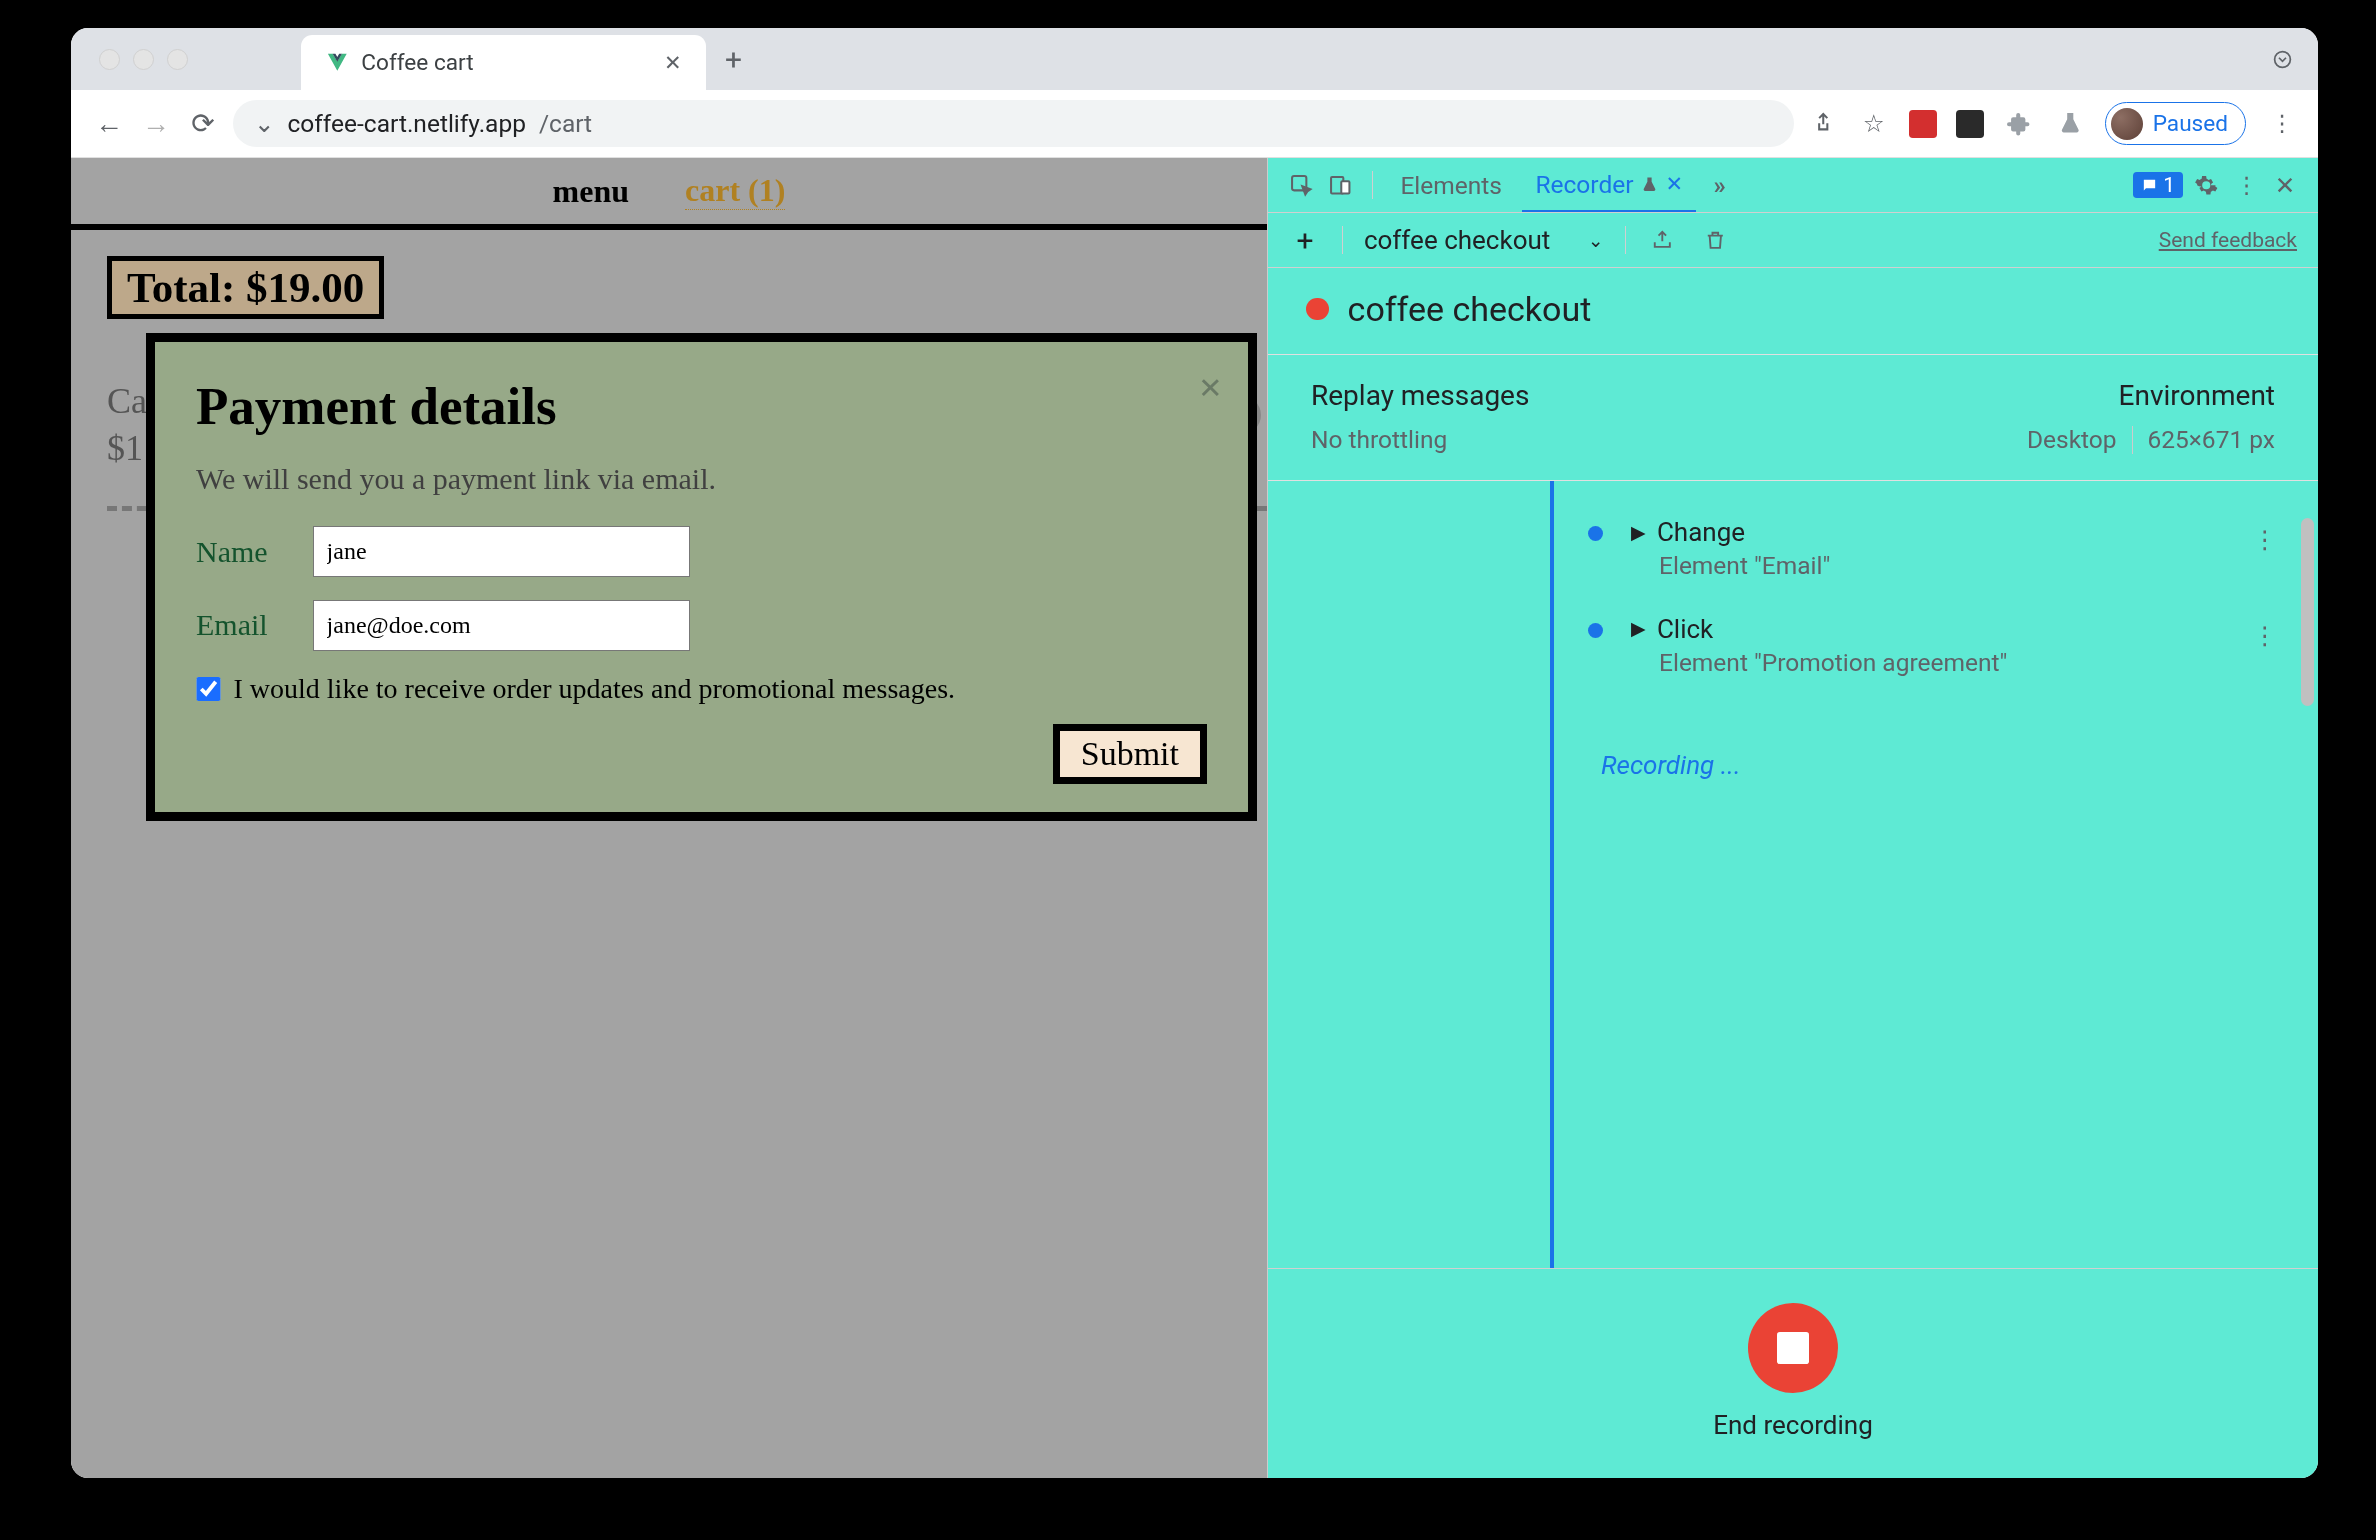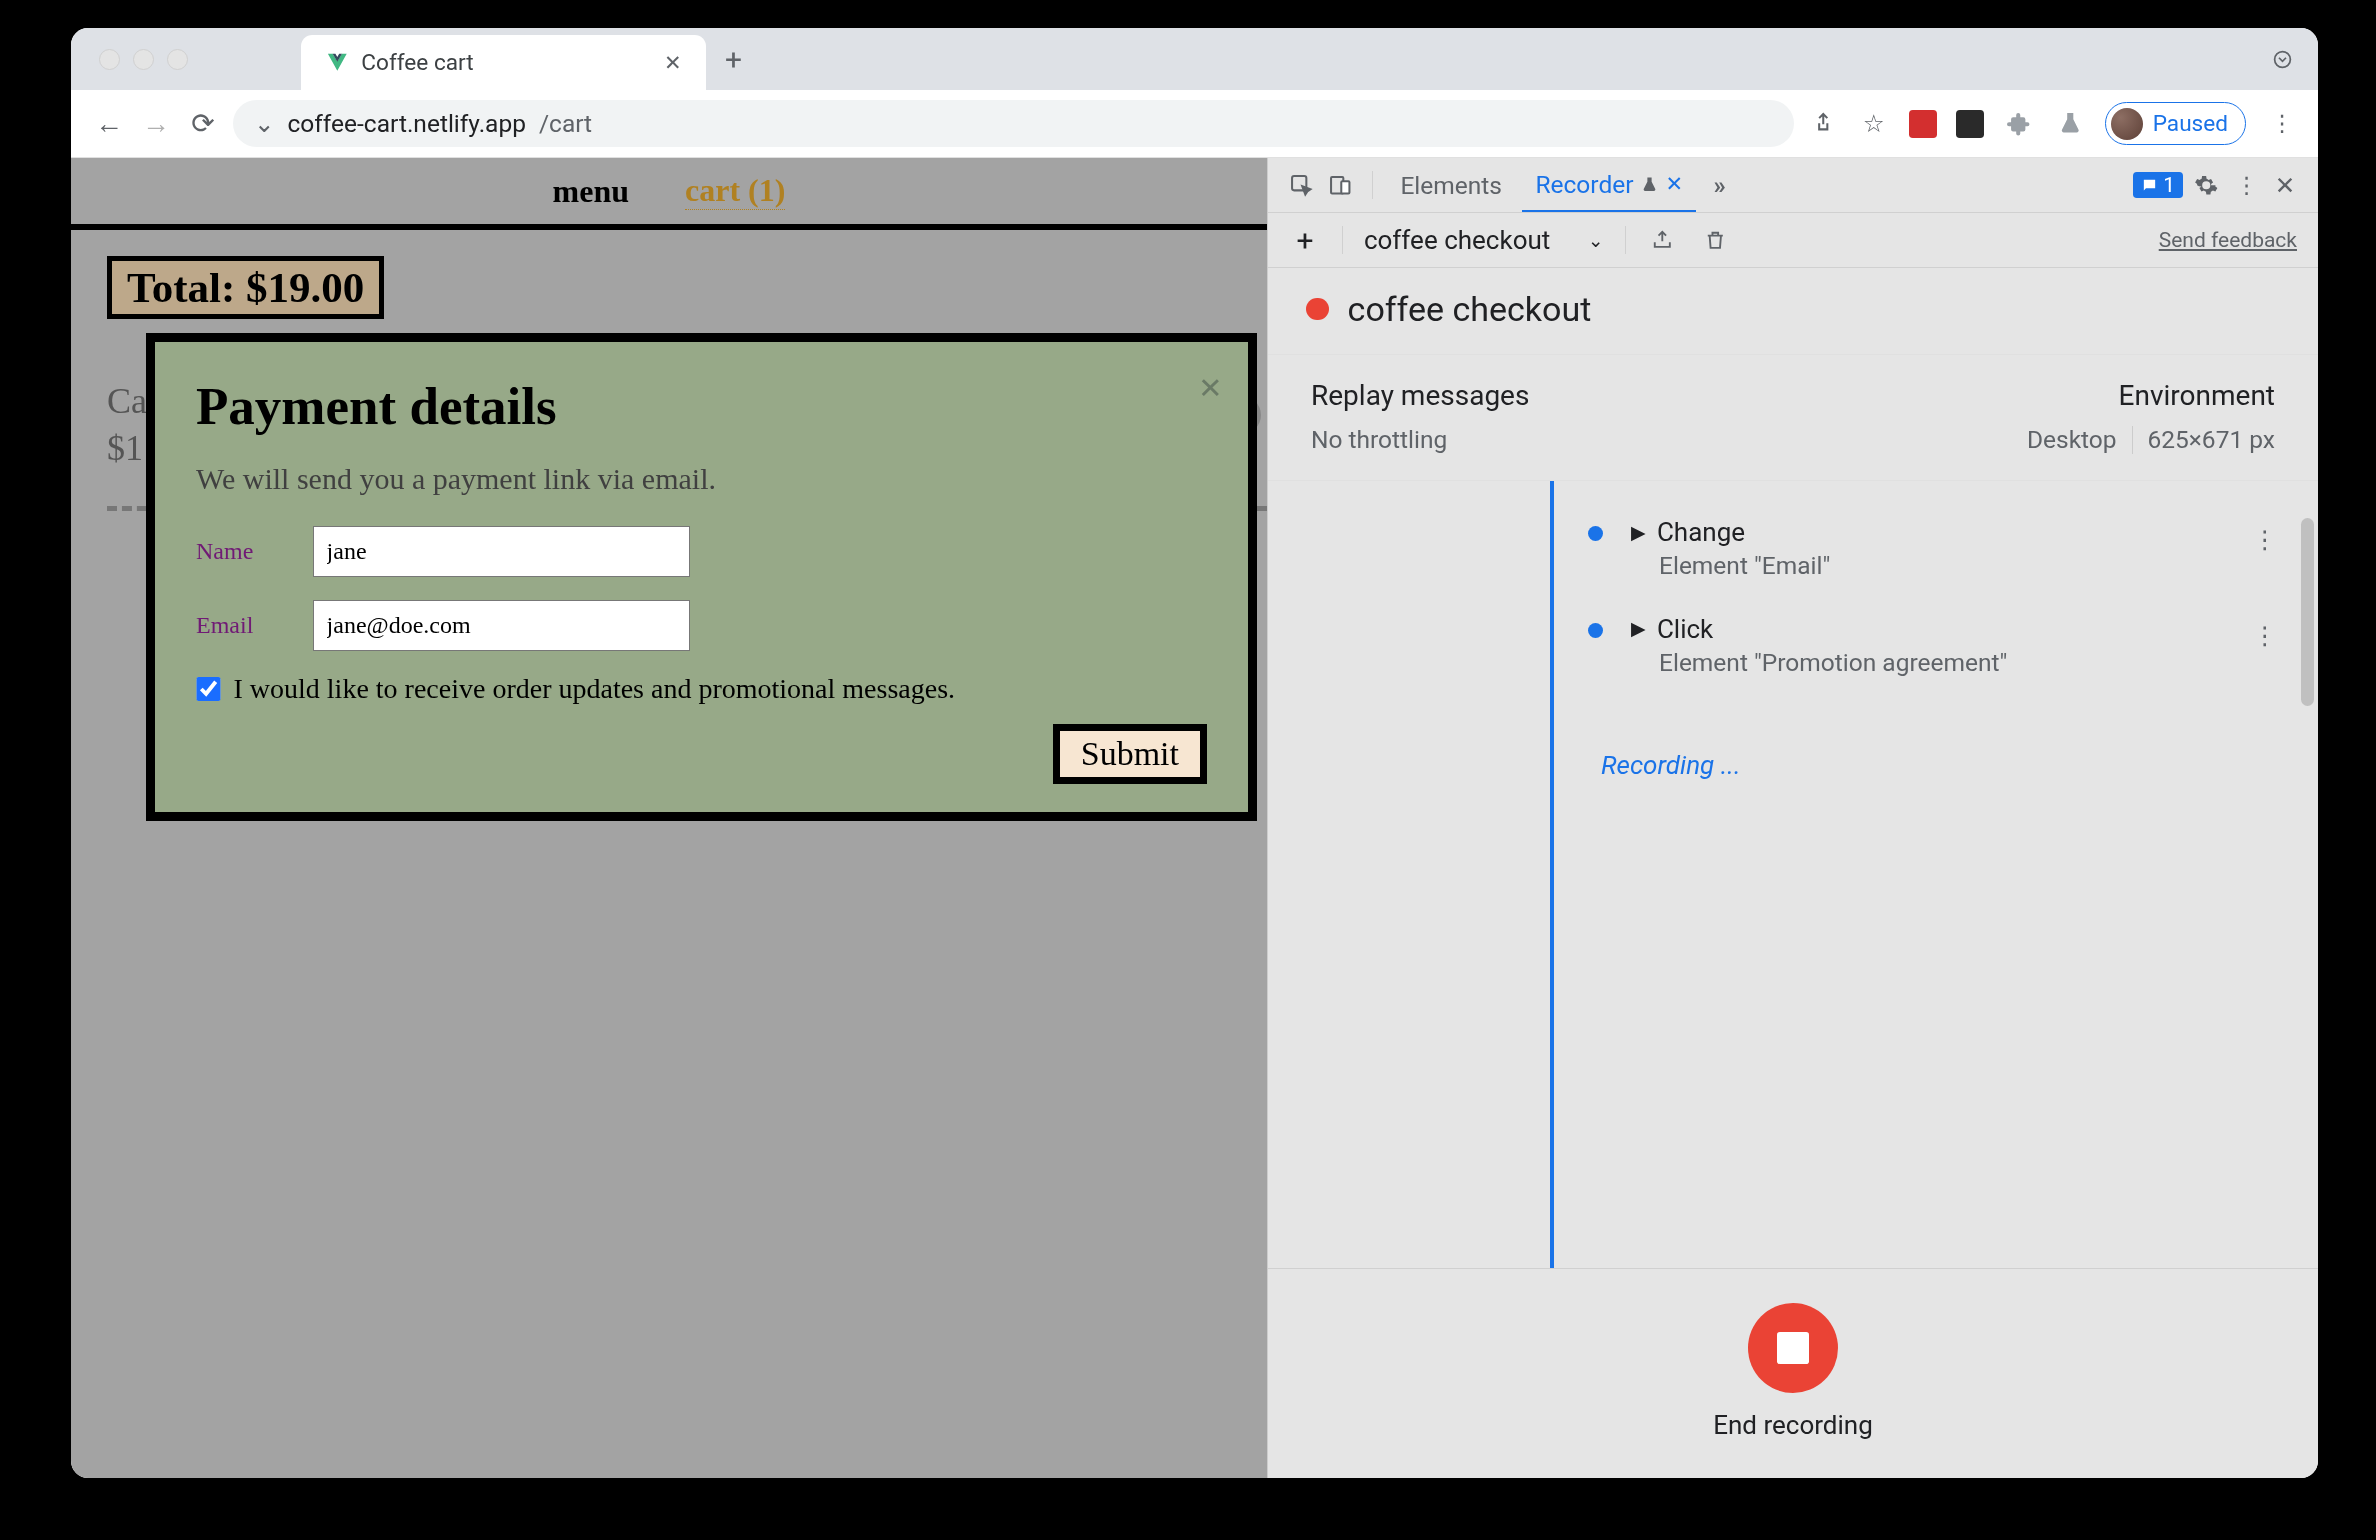--- a/index.html
+++ b/index.html
@@ -43,28 +43,28 @@
   .cart-bg-text { position: absolute; left: 36px; top: 220px; font-size: 36px; color: #555; line-height: 1.3; }
   .cart-bg-right { position: absolute; right: 5.6px; top: 235px; font-size: 38px; color: #555; display:flex; align-items:center; gap:9.4px; }
   .cart-bg-x { width:38px; height:38px; border-radius:50%; background:#888; color:#ddd; display:flex; align-items:center; justify-content:center; font-size:22.6px; }
   .dashed-line-bg { position:absolute; left: 36px; right: 0; top: 348px; border-top: 5.6px dashed #777; }
   
   .modal { position: absolute; left: 75px; top: 175px; width: 1111px; background: #97a988; border: 9.4px solid #000; padding: 34px 41px 28px; }
   .modal-close { position: absolute; right: 26px; top: 21px; font-size: 41px; color: #6a7a66; font-weight: bold; cursor: pointer; }
   .modal h1 { font-size: 53px; font-weight: bold; color: #000; margin-bottom: 26px; font-family: Georgia, serif; }
   .modal-sub { font-size: 30px; color: #404040; margin-bottom: 30px; }
   .form-row { display: flex; align-items: center; gap: 22.6px; margin-bottom: 22.6px; }
-  .form-label { font-size: 24px; color: #701a75; width: 94px; }
+  .form-label { font-size: 30px; color: #14532d; width: 94px; }
   .form-input { width: 377px; height: 51px; font-size: 24px; padding: 16px 13px; border: 1.9px solid #777; background: #fff; font-family: Georgia, serif; }
   .check-row { display: flex; align-items: center; gap: 13px; font-size: 28px; color: #000; margin-top: 11.3px; margin-bottom: 19px; }
   .check-row input { width: 24.5px; height: 24.5px; accent-color: #1a6dff; }
   .submit-wrap { display: flex; justify-content: flex-end; }
   .submit-btn { background: #f7e6d2; border: 7.5px solid #000; font-size: 34px; padding: 3.8px 21px; font-family: Georgia, serif; cursor: pointer; }
   
-  .devtools { flex: 1; background: #e5e5e5; display: flex; flex-direction: column; border-left: 0.9px solid #ccc; font-family: -apple-system, "Segoe UI", Roboto, sans-serif; }
+  .devtools { flex: 1; background: #5eead4; display: flex; flex-direction: column; border-left: 0.9px solid #ccc; font-family: -apple-system, "Segoe UI", Roboto, sans-serif; }
   .dt-tabs { height: 55px; border-bottom: 0.9px solid #d0d0d0; display: flex; align-items: center; padding: 0 17px; gap: 7.5px; font-size: 24.5px; color: #5f6368; }
   .dt-tabs .spacer { flex: 1; }
   .dt-tab { padding: 11.3px 13px; cursor: pointer; display: flex; align-items: center; gap: 7.5px; }
   .dt-tab.active { color: #1a73e8; border-bottom: 2.8px solid #1a73e8; }
   .dt-tab-close { font-size: 21px; }
   .dt-badge { background: #1a73e8; color: #fff; border-radius: 3.8px; padding: 0.9px 7.5px; font-size: 21px; display:flex; align-items:center; gap:5.6px; }
   .dt-icon-btn { width: 32px; height: 32px; display: flex; align-items: center; justify-content: center; cursor: pointer; }
   .dt-toolbar2 { height: 55px; border-bottom: 0.9px solid #d0d0d0; display: flex; align-items: center; padding: 0 21px; gap: 21px; font-size: 26px; color: #202124; }
   .dt-rec-name { display: flex; align-items: center; gap: 9.4px; }
   .dt-feedback { margin-left: auto; font-size: 21px; color: #5f6368; text-decoration: underline; cursor: pointer; }

